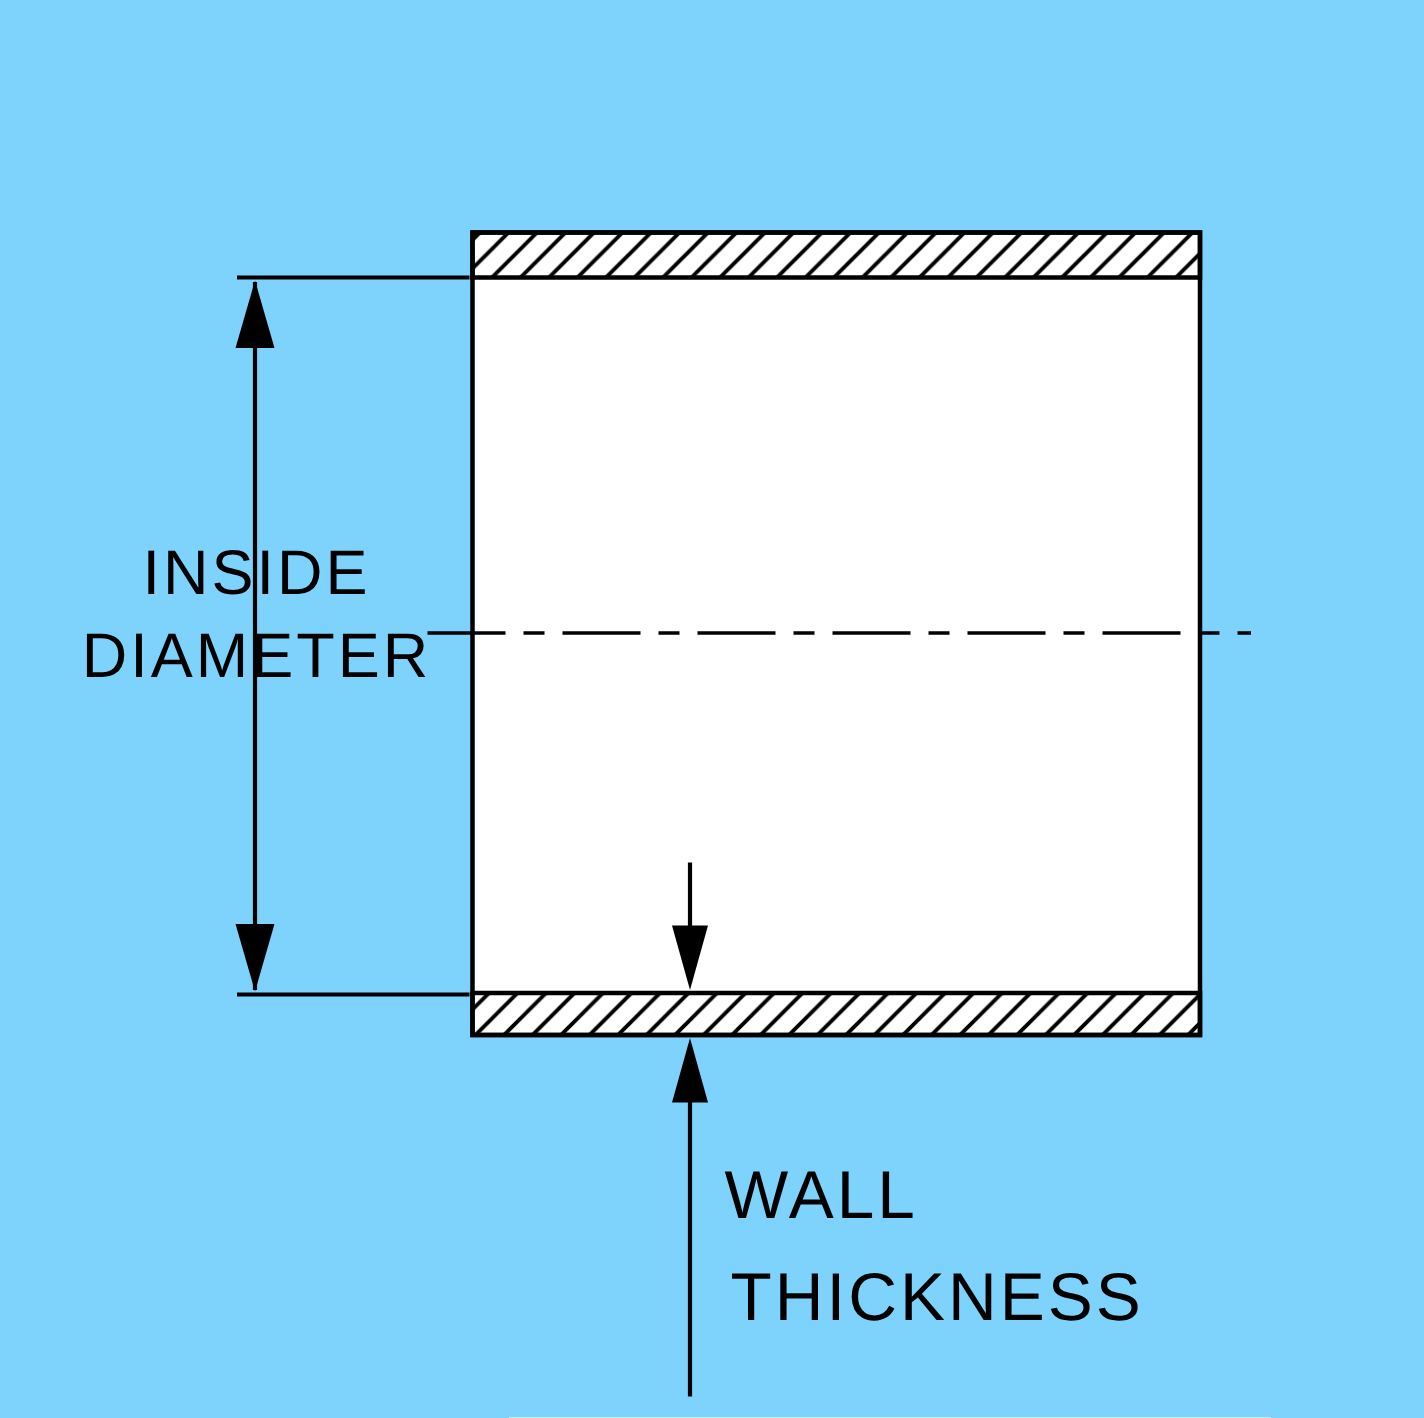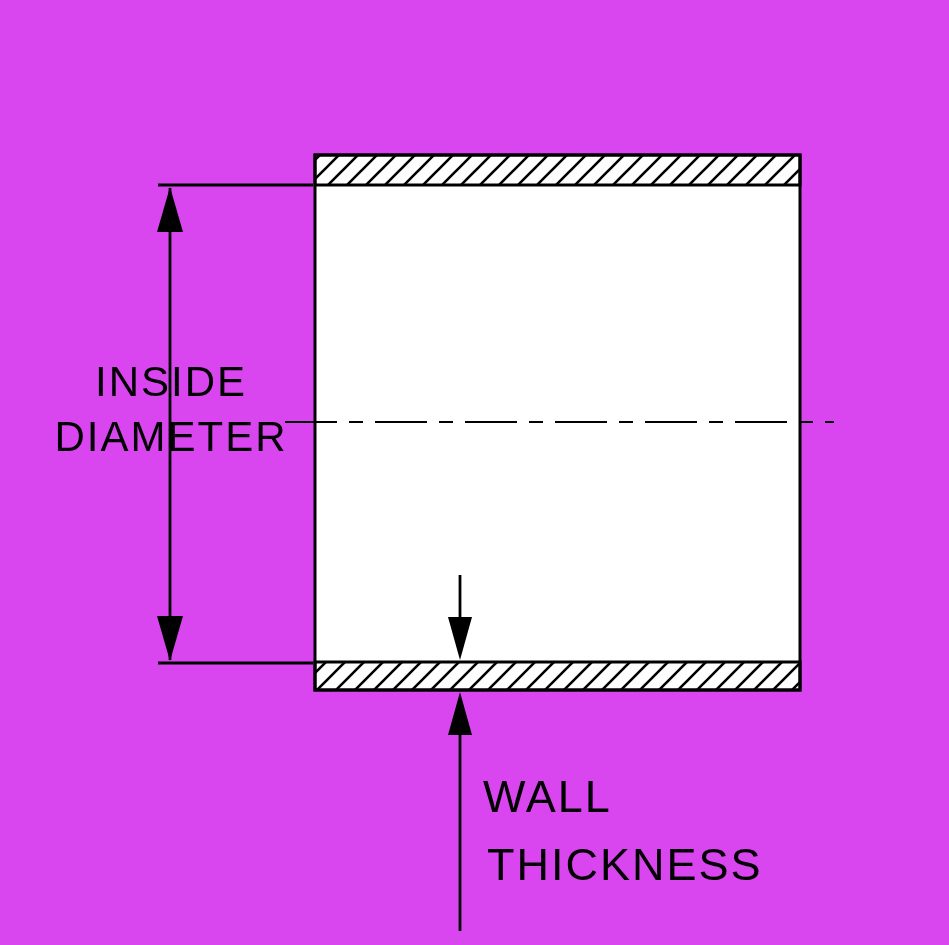--- a/index.html
+++ b/index.html
@@ -5,21 +5,21 @@
   html, body {
     margin: 0;
     padding: 0;
     background: #ffffff;
     font-family: "Liberation Sans", "DejaVu Sans", sans-serif;
   }
   .canvas {
     position: relative;
     width: 949px;
     height: 945px;
-    background: #d946ef;
+    background: #7dd3fc;
     overflow: hidden;
   }
   svg { display: block; }
   .dim-label {
     font-family: "Liberation Sans", "DejaVu Sans", sans-serif;
     font-size: 42px;
     letter-spacing: 2px;
     fill: #000000;
   }
   .dim-label.big {

